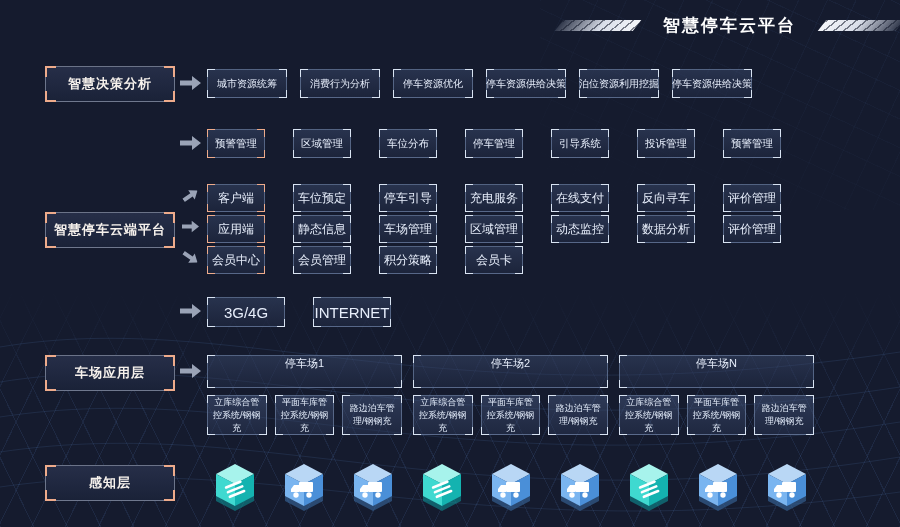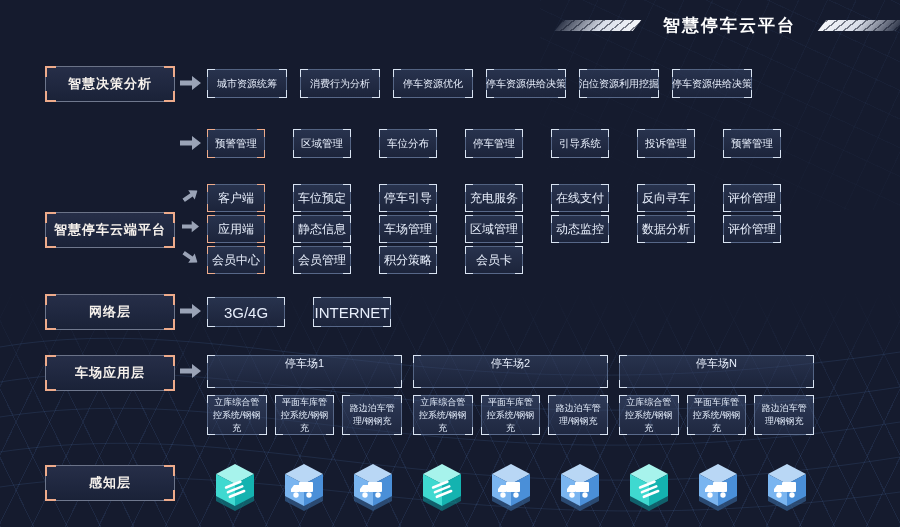--- a/index.html
+++ b/index.html
@@ -410,27 +410,20 @@
           <i class="k tl"></i>
           <i class="k tr"></i>
           <i class="k bl"></i>
           <i class="k br"></i>
           <span>会员卡</span>
         </div>
       </div>
   </div>
 
   <div class="sec" id="sec-network">
-    <div class="side">
-      <i class="k tl"></i>
-        <i class="k tr"></i>
-        <i class="k bl"></i>
-        <i class="k br"></i>
-      <span>网络层</span>
-    </div>
     <svg class="arr" width="21" height="16" viewBox="0 0 21 16">
         <polygon points="0,5.5 12,5.5 12,1 21,8 12,15 12,10.5 0,10.5" fill="#9aa3b6"></polygon>
       </svg>
     <div class="cells">
 
         <div class="box">
           <i class="k tl"></i>
           <i class="k tr"></i>
           <i class="k bl"></i>
           <i class="k br"></i>

